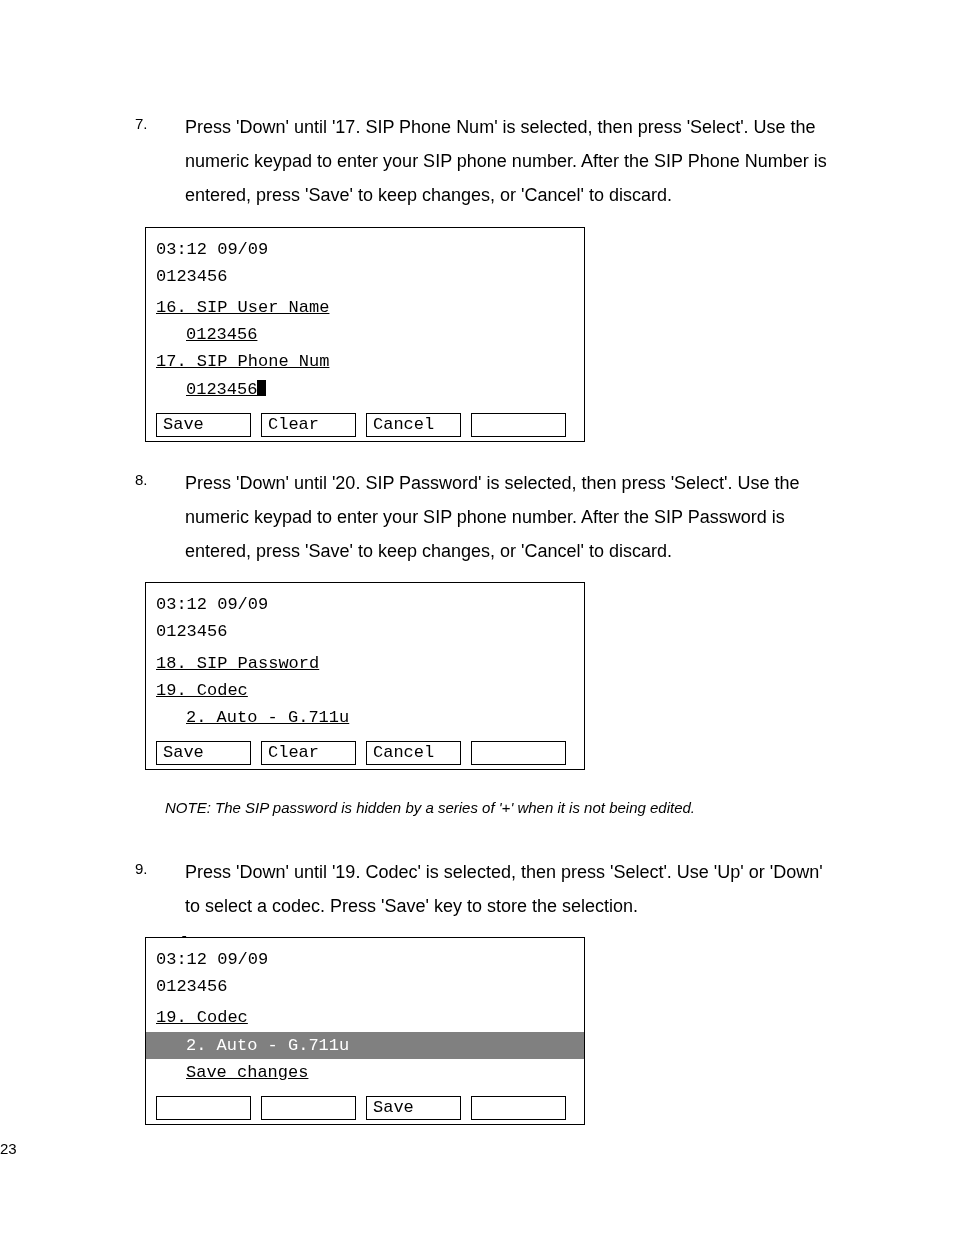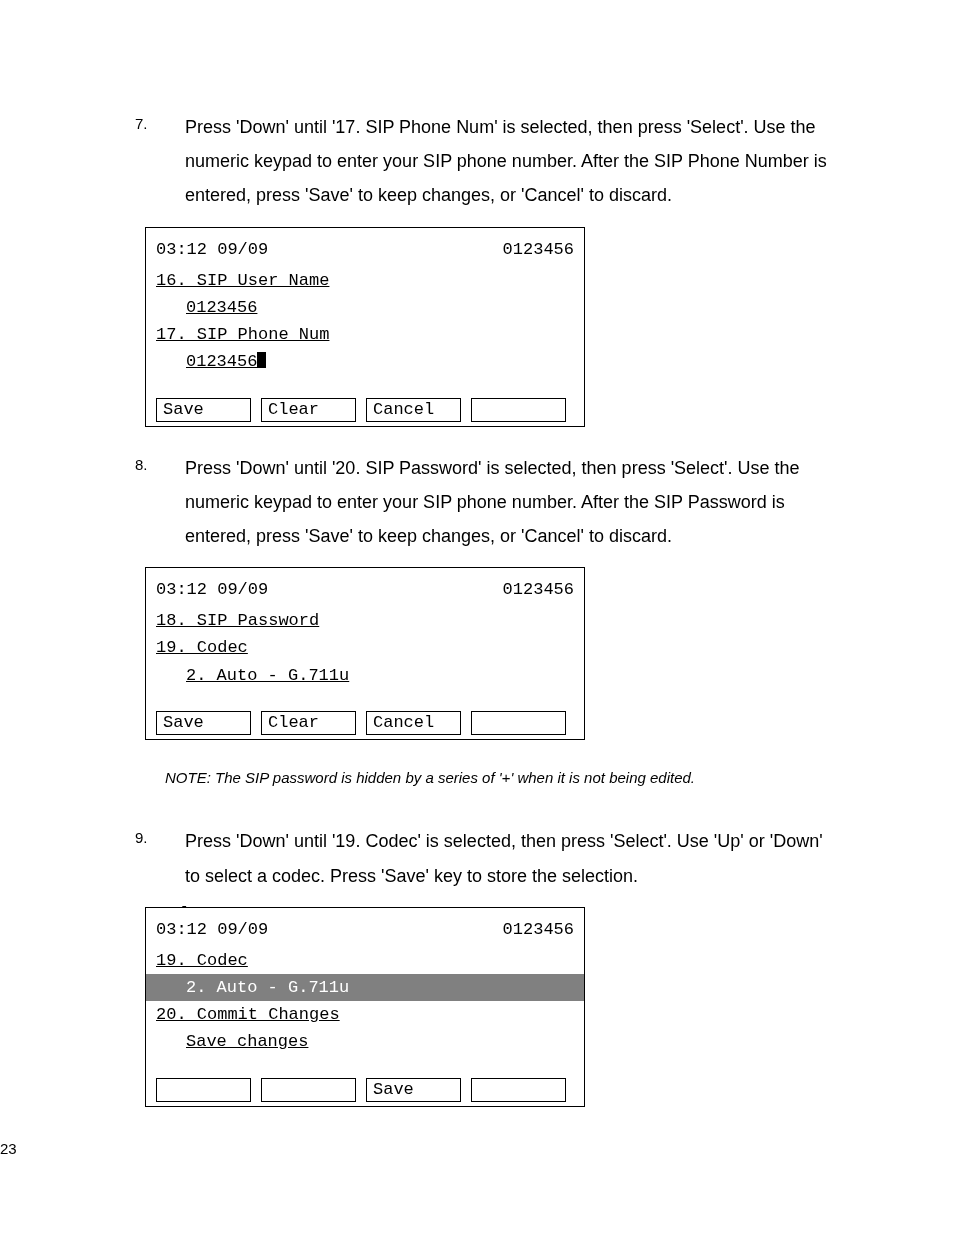--- a/index.html
+++ b/index.html
@@ -46,20 +46,21 @@
     font-size: 17px;
     line-height: 1.6;
     position: relative;
     box-sizing: border-box;
     padding: 8px 10px 4px 10px;
   }
   .lcd-header {
     display: flex;
     justify-content: space-between;
     margin-bottom: 4px;
+    flex-direction: column;
   }
   .lcd-line {
     white-space: pre;
     text-decoration: underline;
   }
   .lcd-line.indent1 { padding-left: 30px; }
   .cursor {
     display: inline-block;
     width: 9px;
     height: 16px;
@@ -70,21 +71,21 @@
     display: block;
     margin-left: -10px;
     margin-right: -10px;
     padding-left: 40px;
     background: #808080;
     color: #fff;
   }
   .softkeys {
     display: flex;
     gap: 10px;
-    margin-top: 22px;
+    margin-top: 10px;
   }
   .softkey {
     border: 1px solid #000;
     width: 95px;
     height: 24px;
     box-sizing: border-box;
     padding: 0 6px;
     line-height: 22px;
     font-size: 17px;
   }
@@ -162,21 +163,20 @@
   </div>
 
   <div class="lcd" style="position:relative;">
     <span class="dash-above">-</span>
     <div class="lcd-header">
       <span>03:12 09/09</span>
       <span>0123456</span>
     </div>
     <div class="lcd-line">19. Codec</div>
     <span class="lcd-highlight">2. Auto - G.711u</span>
-    <div class="lcd-line">20. Commit Changes</div>
     <div class="lcd-line indent1">Save changes</div>
     <div class="softkeys">
       <div class="softkey empty"></div>
       <div class="softkey empty"></div>
       <div class="softkey">Save</div>
       <div class="softkey empty"></div>
     </div>
   </div>
 
   <div class="page-number">23</div>

